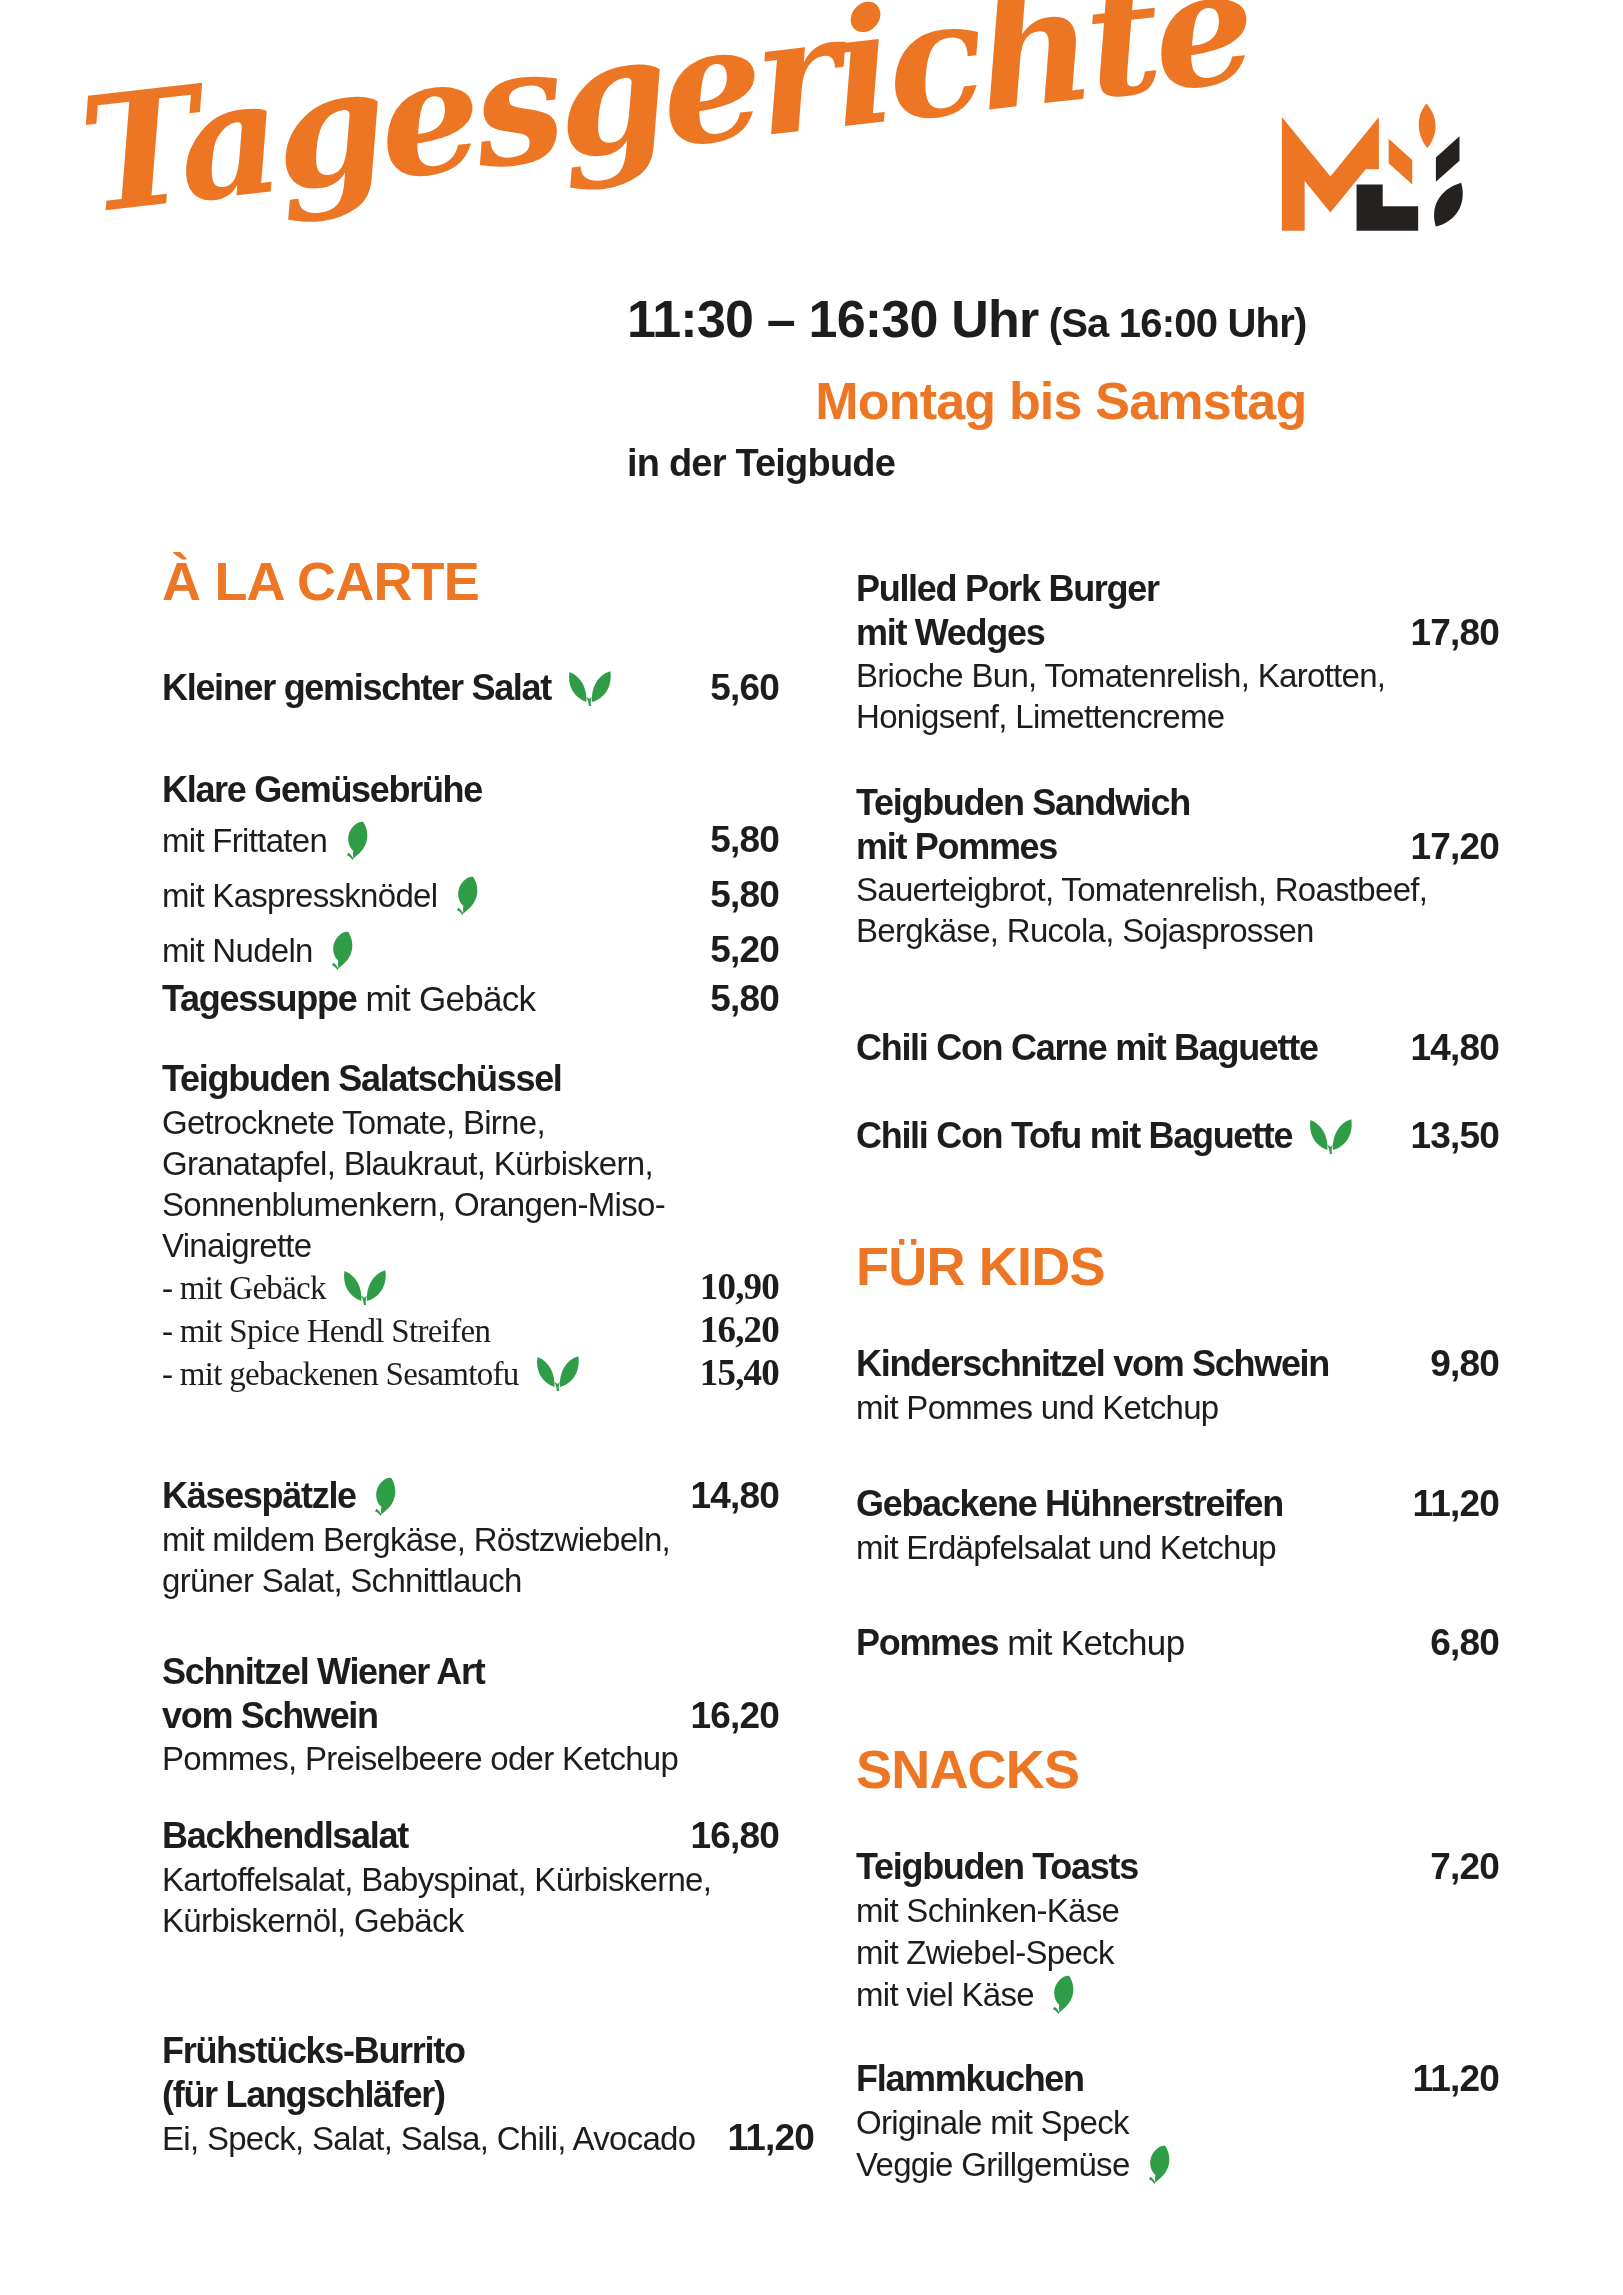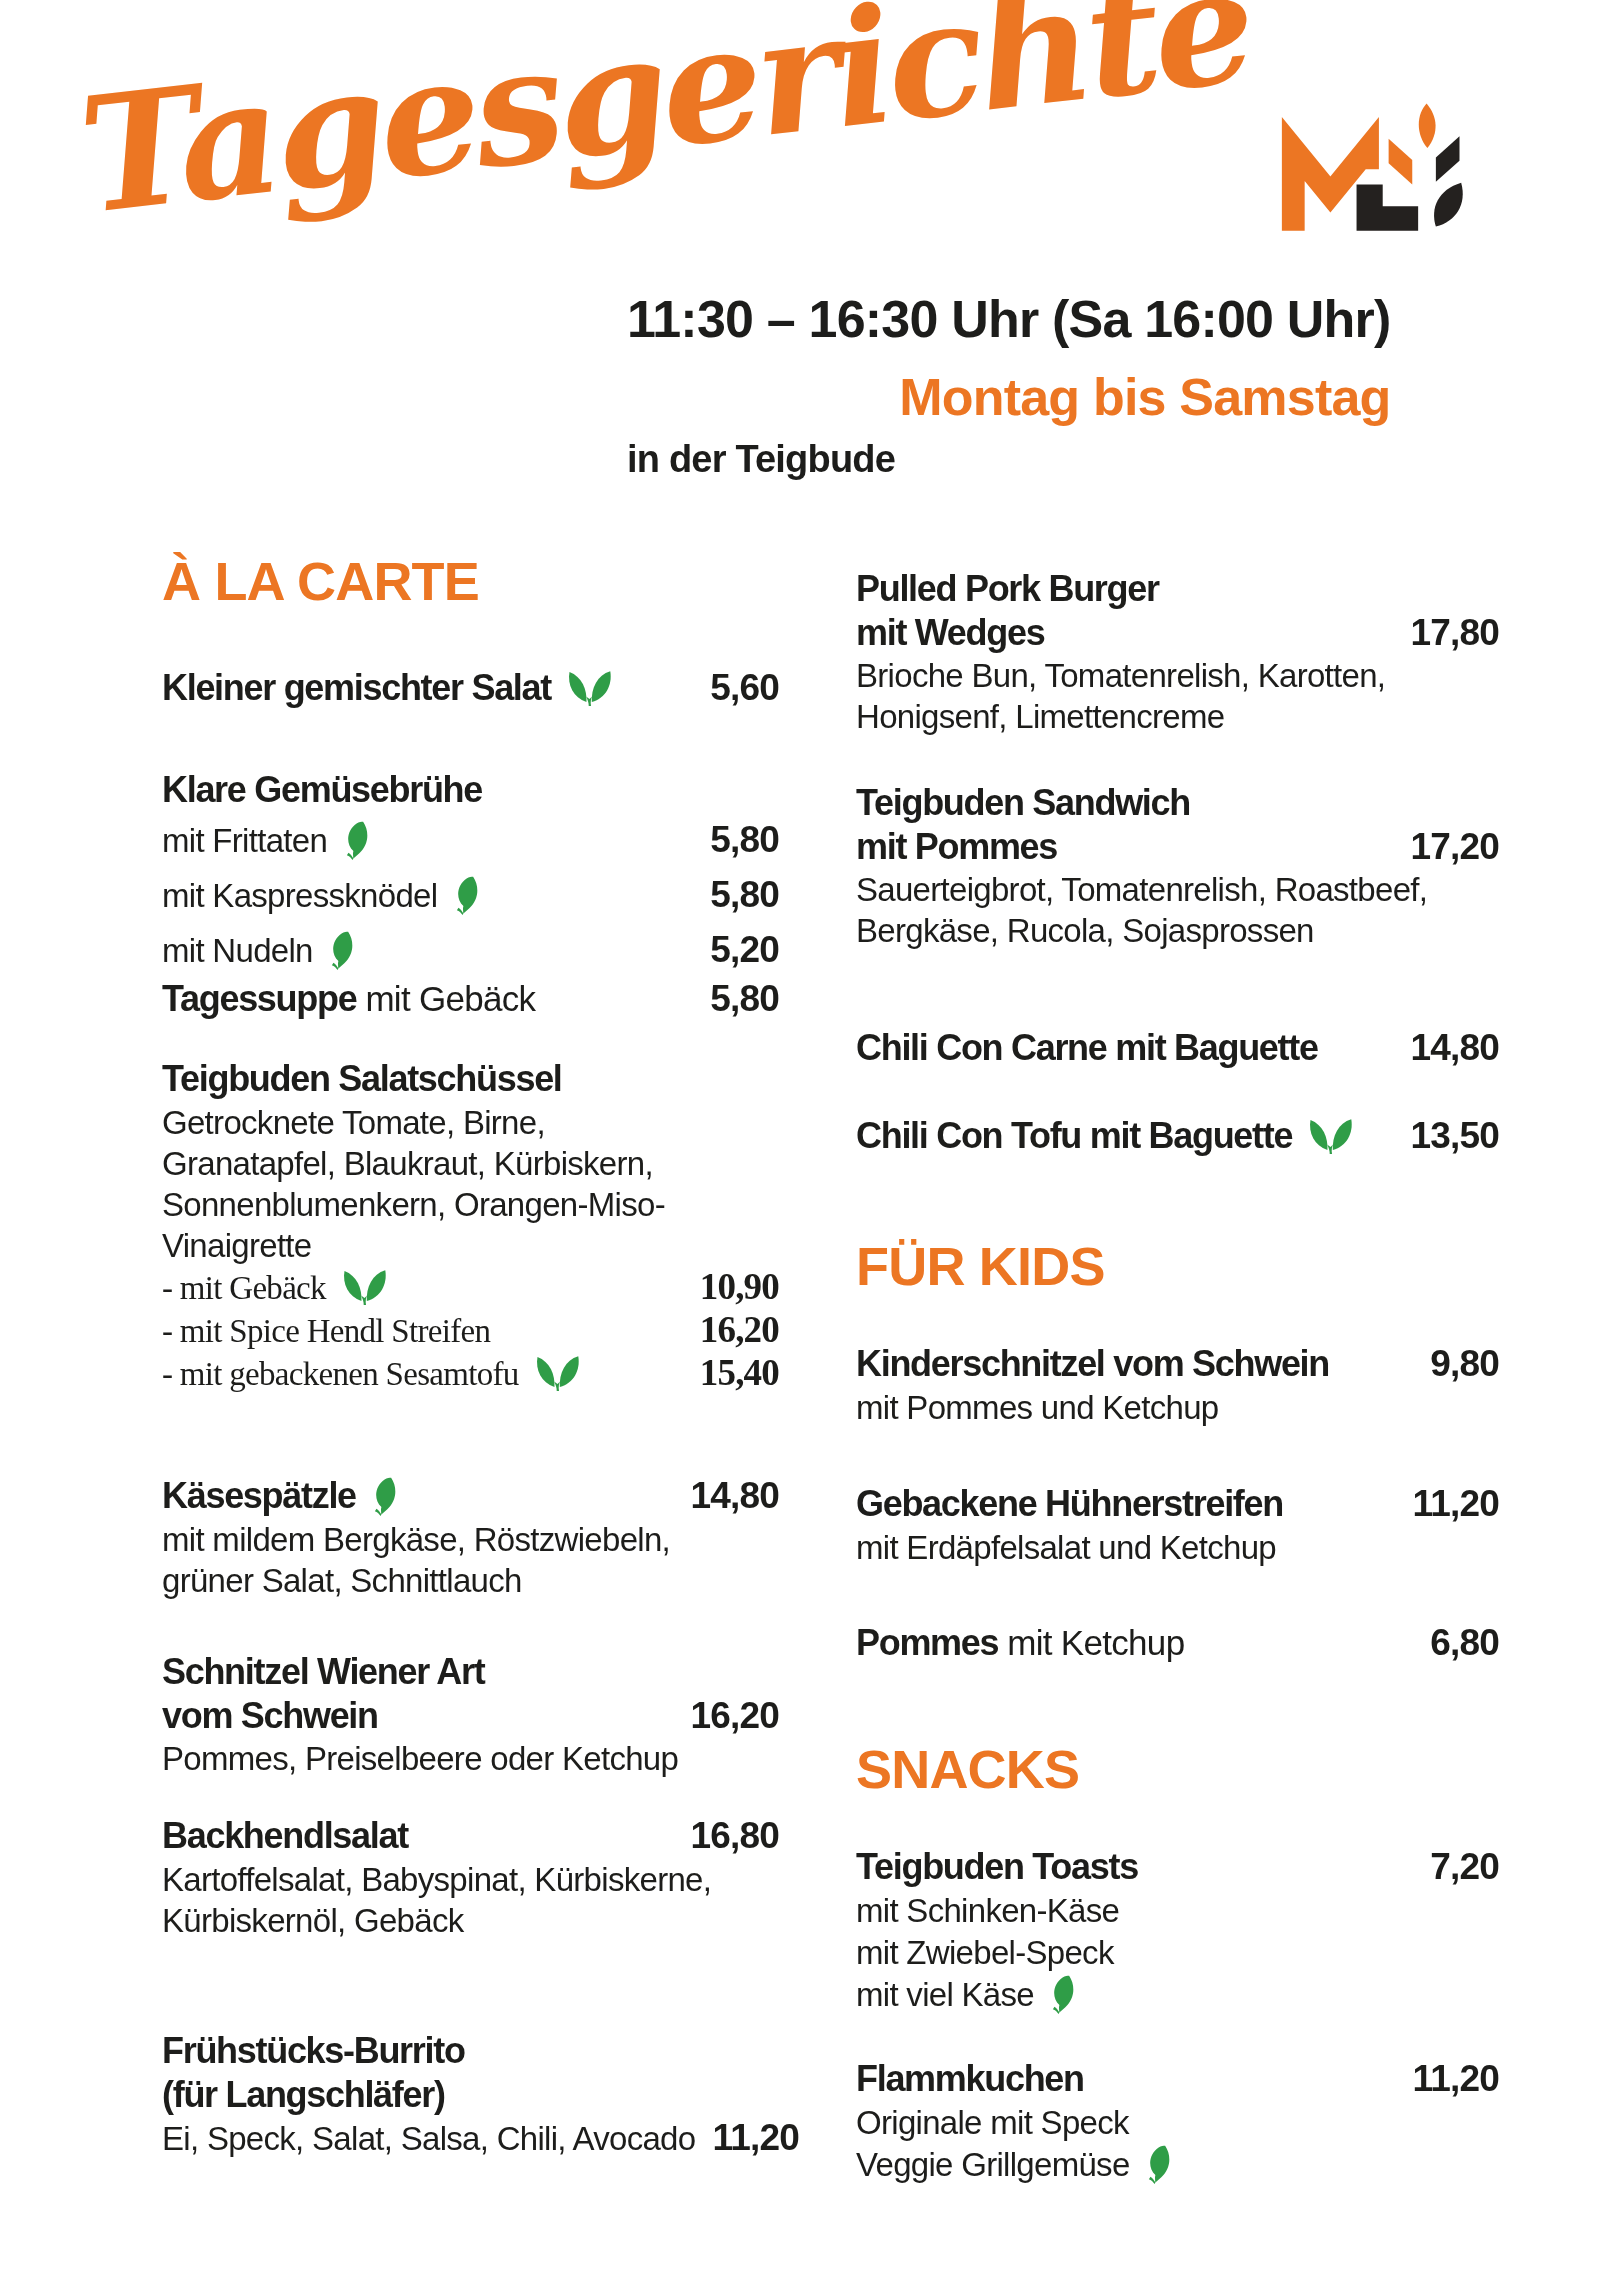--- a/index.html
+++ b/index.html
@@ -16,32 +16,32 @@
   .script-title{
     position:absolute;left:73px;top:78px;
     font-family:"DejaVu Serif", serif;font-style:italic;font-weight:700;
     font-size:159px;line-height:1;color:var(--orange);
     letter-spacing:-6px;transform:rotate(-6.5deg);transform-origin:left top;
     white-space:nowrap;
   }
   .logo{position:absolute;left:1278px;top:100px;}
   .subhead{position:absolute;left:627px;top:292px;white-space:nowrap;}
   .hours{font-size:52px;line-height:54px;font-weight:700;letter-spacing:-0.8px;color:var(--ink);}
-  .hours .note{font-size:52px;}
+  .hours .note{font-size:40px;}
   .days{font-size:52px;line-height:54px;font-weight:700;letter-spacing:-0.8px;color:var(--orange);margin-top:24px;text-align:right;}
   .loc{font-size:38px;line-height:41px;font-weight:700;letter-spacing:-0.8px;color:var(--ink);margin-top:15px;}
 
   
   .col{position:absolute;top:554px;}
   .col-left{left:162px;width:617px;}
   .col-right{left:856px;width:643px;}
   .block{position:absolute;left:0;right:0;white-space:nowrap;}
 
   .sec{font-size:54px;line-height:54px;font-weight:800;letter-spacing:-0.8px;color:var(--orange);}
-  .row{display:flex;justify-content:space-between;align-items:baseline;gap:17px;}
+  .row{display:flex;justify-content:space-between;align-items:baseline;gap:32px;}
   .nm{white-space:nowrap;}
   .title{font-size:36px;line-height:47px;font-weight:700;letter-spacing:-1.3px;}
   .t2{line-height:44px;}
   .price{font-size:37px;font-weight:700;letter-spacing:-0.8px;flex-shrink:0;}
   .desc{font-size:33px;line-height:41px;font-weight:400;letter-spacing:-0.7px;}
   .desc50{line-height:42px;}
   .vlg{line-height:54px;}
   .v{line-height:42px;font-family:Liberation Serif, serif;}
   .reg{font-weight:400;font-size:35px;letter-spacing:-0.7px;}
 

